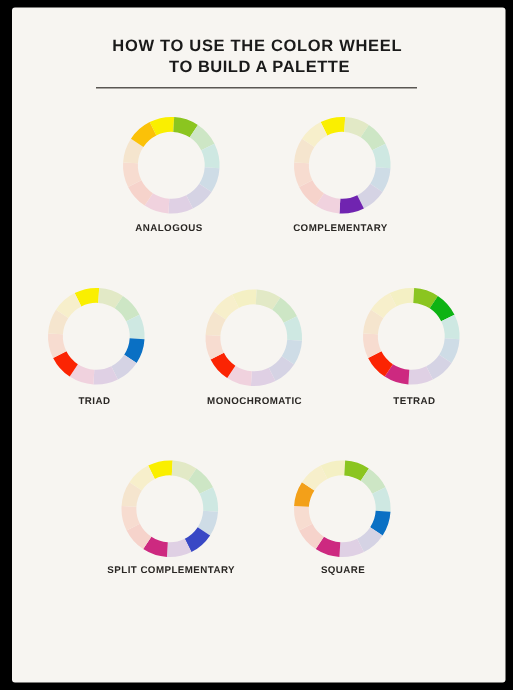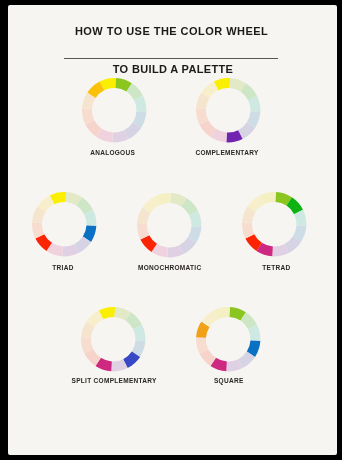--- a/index.html
+++ b/index.html
@@ -5,21 +5,21 @@
 <style>
   html,body{margin:0;padding:0;}
   body{width:342px;height:460px;background:#000000;overflow:hidden;
        font-family:"Liberation Sans",sans-serif;-webkit-font-smoothing:antialiased;}
   .card{position:absolute;left:7.9px;top:5.1px;width:329.1px;height:449.9px;
         background:#F7F5F1;border-radius:2px;overflow:hidden;}
   .title{position:absolute;left:0;top:0;width:329.1px;}
   .title .ln{position:absolute;width:329.1px;text-align:center;
          font-weight:bold;font-size:11px;line-height:11px;color:#1A1A1A;white-space:nowrap;}
   .title .ln1{top:21.3px;left:-0.9px;letter-spacing:.46px;}
-  .title .ln2{top:35.3px;left:0.6px;letter-spacing:.35px;margin-top:24px;}
+  .title .ln2{top:35.3px;left:0.6px;letter-spacing:.35px;}
   .rule{position:absolute;left:56.2px;top:52.8px;width:213.6px;height:1px;background:#5a5753;}
   .wheel{position:absolute;}
   .wlabel{position:absolute;text-align:center;font-weight:bold;font-size:6.5px;
           letter-spacing:.3px;color:#2A2724;white-space:nowrap;}
   .logo{position:absolute;left:-1.2px;top:411px;width:329.1px;text-align:center;}
   .logo span{display:inline-block;font-family:"DejaVu Serif Condensed","DejaVu Serif",serif;
         font-size:19.5px;line-height:20px;color:#14110F;transform:scaleX(.595);
         -webkit-text-stroke:.35px #14110F;white-space:nowrap;}
 </style>
 </head>

